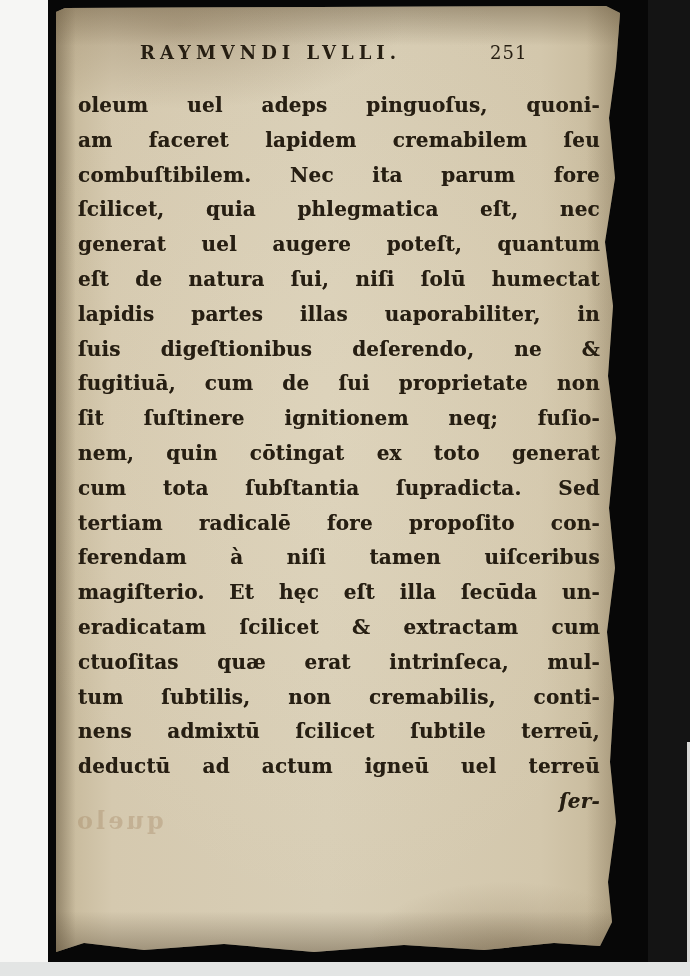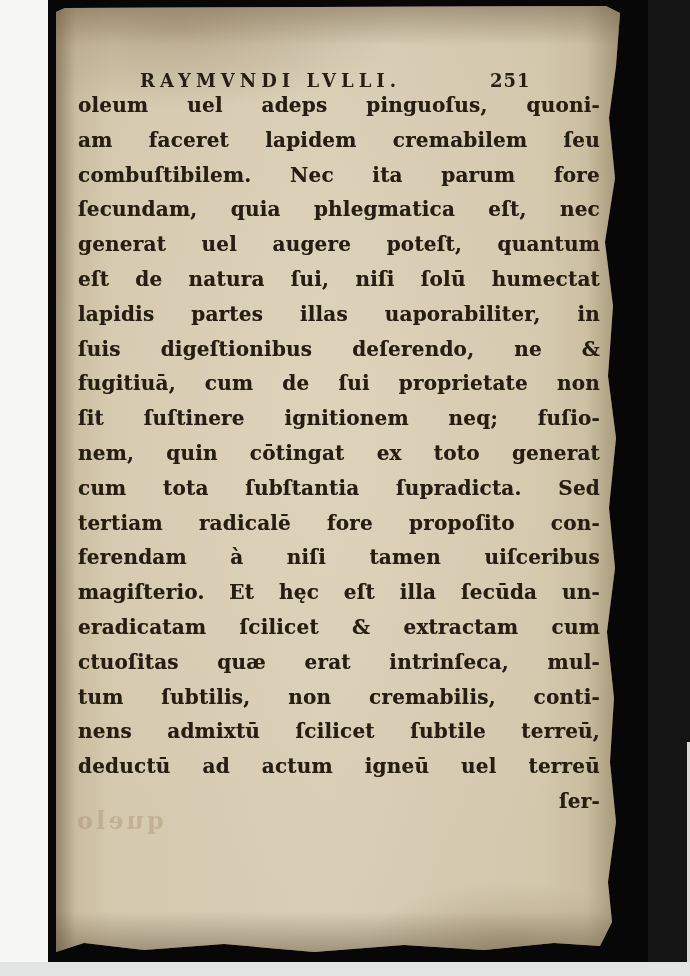--- a/index.html
+++ b/index.html
@@ -41,45 +41,45 @@
     clip-path: polygon(
       0px 6px, 9px 2px, 550px 0px, 564px 7px,
       560px 60px, 553px 112px, 559px 172px, 549px 236px, 557px 300px,
       552px 370px, 560px 432px, 553px 502px, 559px 562px, 551px 626px,
       558px 692px, 554px 756px, 560px 816px, 552px 876px, 556px 916px, 544px 940px,
       498px 937px, 428px 944px, 348px 939px, 258px 946px, 168px 938px,
       88px 944px, 28px 937px, 0px 946px);
     color:var(--ink,#261e12);
   }
   .header-row{
-    position:absolute;left:22px;top:64px;width:522px;height:30px;
+    position:absolute;left:22px;top:36px;width:522px;height:30px;
   }
   .running-header{
     position:absolute;left:62px;top:0;
     font-size:18px;font-weight:bold;letter-spacing:5px;
     color:var(--ink,#261e12);
   }
   .page-number{
     position:absolute;left:412px;top:0;
-    font-size:18px;font-weight:bold;letter-spacing:1px;
+    font-size:18px;font-weight:normal;letter-spacing:1px;
     color:var(--ink,#261e12);
   }
   .text-block{
     position:absolute;left:22px;top:82px;width:522px;
   }
   .line{
     font-size:20px;font-weight:bold;
     line-height:34.8px;height:34.8px;
     text-align:justify;text-align-last:justify;
     white-space:nowrap;letter-spacing:.2px;
     text-shadow:0 0 .6px rgba(38,30,18,.55);
   }
   .line{white-space:normal;overflow:visible;}
   .catchword{
-    text-align:right;text-align-last:right;
+    text-align:right;text-align-last:right;font-style:italic;
   }
   .ghost{
     position:absolute;left:18px;top:800px;
     font-size:24px;font-weight:bold;letter-spacing:3px;
     color:var(--ghost-ink,#9b7a55);opacity:.30;
     transform:scaleX(-1);filter:blur(.6px);
   }
 </style>
 </head>
 <body>
@@ -95,21 +95,21 @@
 
     <div class="header-row">
       <span class="running-header">RAYMVNDI LVLLI.</span>
       <span class="page-number">251</span>
     </div>
 
     <div class="text-block">
       <div class="line">oleum uel adeps pinguoſus, quoni-</div>
       <div class="line">am faceret lapidem cremabilem ſeu</div>
       <div class="line">combuſtibilem. Nec ita parum fore</div>
-      <div class="line">ſecundam, quia phlegmatica eſt, nec</div>
+      <div class="line">ſcilicet, quia phlegmatica eſt, nec</div>
       <div class="line">generat uel augere poteſt, quantum</div>
       <div class="line">eſt de natura ſui, niſi ſolū humectat</div>
       <div class="line">lapidis partes illas uaporabiliter, in</div>
       <div class="line">ſuis digeſtionibus deſerendo, ne &amp;</div>
       <div class="line">fugitiuā, cum de ſui proprietate non</div>
       <div class="line">ſit ſuſtinere ignitionem neq; fuſio-</div>
       <div class="line">nem, quin cōtingat ex toto generat</div>
       <div class="line">cum tota ſubſtantia ſupradicta. Sed</div>
       <div class="line">tertiam radicalē fore propoſito con-</div>
       <div class="line">ferendam à niſi tamen uiſceribus</div>

